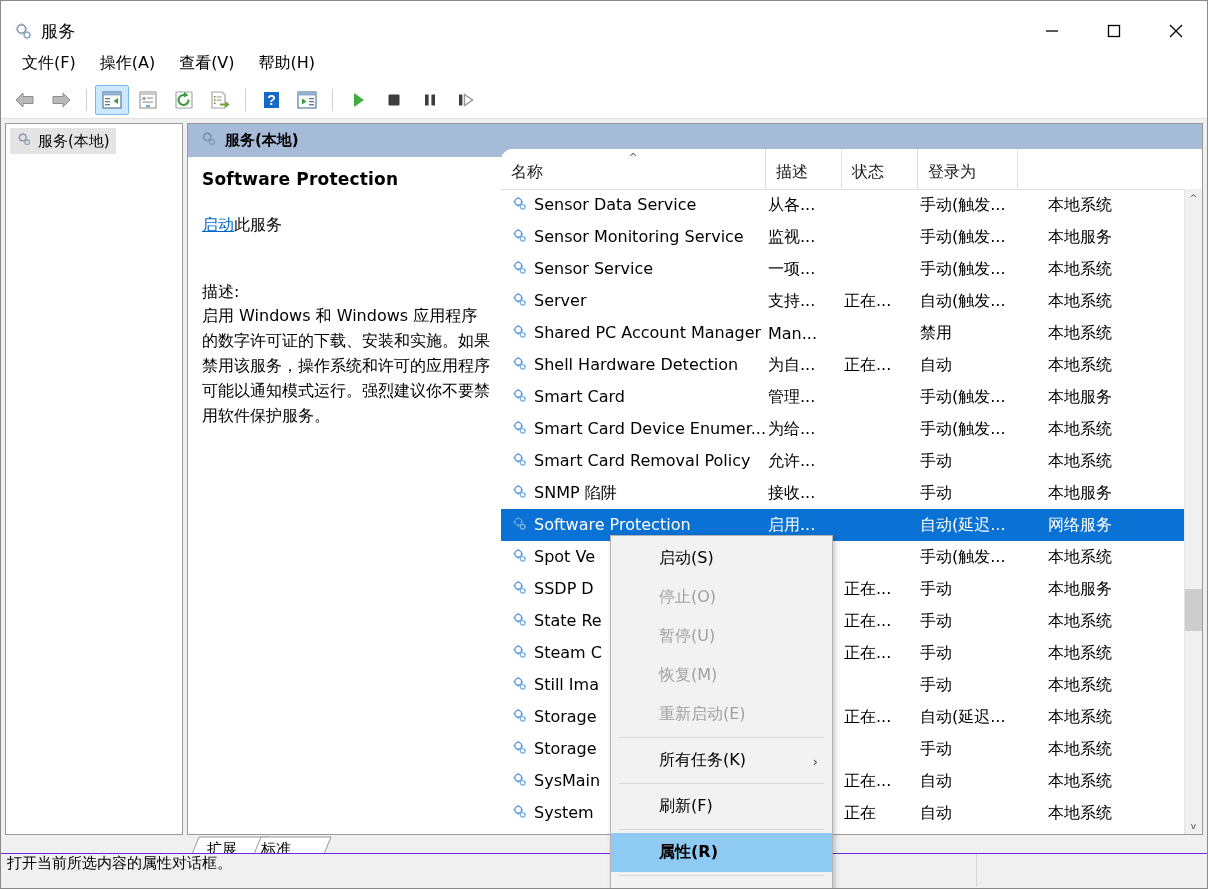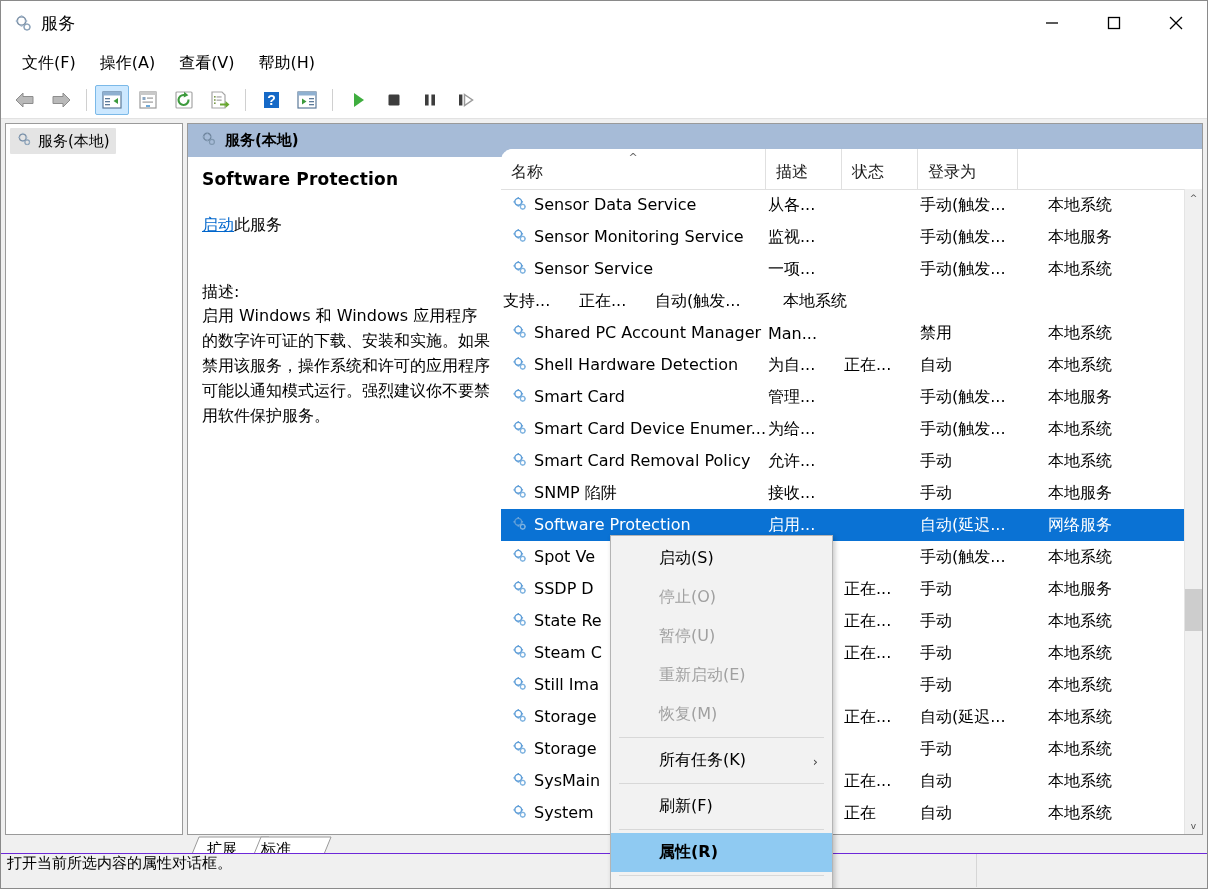--- a/index.html
+++ b/index.html
@@ -14,21 +14,21 @@
     position: relative;
     width: 1208px; height: 889px;
     box-sizing: border-box;
     border: 1px solid #8a8a8a;
     background: #ffffff;
     overflow: hidden;
   }
 
   
   .titlebar {
-    position: absolute; left: 0; top: 0;
+    position: absolute; left: 0; top: 8px;
     width: 1206px; height: 44px;
     background: #ffffff;
     display: flex; align-items: center;
   }
   .title-icon {
     margin-left: 12px; margin-right: 8px;
     width: 20px; height: 20px;
     display: block;
   }
   .title-text {
@@ -610,20 +610,39 @@
   </g>
 </svg></span>
                 <span>Sensor Service</span>
               </div>
               <div class="c-desc">一项...</div>
               <div class="c-status"></div>
               <div class="c-start">手动(触发...</div>
               <div class="c-logon">本地系统</div>
             </div>
             <div class="row">
+              <div class="c-name">
+                <span><svg class="gear" width="17" height="17" viewBox="0 0 20 20">
+  <circle cx="8.5" cy="8" r="4" fill="none" stroke="#5b9bd5" stroke-width="1.7"></circle>
+  <g fill="#6aa6dd">
+    <rect x="7.7" y="2.4" width="1.7" height="2"></rect>
+                      <rect x="7.7" y="11.7" width="1.7" height="2"></rect>
+    <rect x="2.9" y="7.2" width="2" height="1.7"></rect>
+                      <rect x="12.2" y="7.2" width="2" height="1.7"></rect>
+  </g>
+  <circle cx="13.8" cy="13.8" r="2.7" fill="none" stroke="#7fb3e0" stroke-width="1.4"></circle>
+  <g fill="#7fb3e0">
+    <rect x="13.1" y="10.3" width="1.4" height="1.5"></rect>
+                      <rect x="13.1" y="15.9" width="1.4" height="1.5"></rect>
+    <rect x="10.2" y="13.1" width="1.5" height="1.4"></rect>
+                      <rect x="15.8" y="13.1" width="1.5" height="1.4"></rect>
+  </g>
+</svg></span>
+                <span>Server</span>
+              </div>
               <div class="c-desc">支持...</div>
               <div class="c-status">正在...</div>
               <div class="c-start">自动(触发...</div>
               <div class="c-logon">本地系统</div>
             </div>
             <div class="row">
               <div class="c-name">
                 <span><svg class="gear" width="17" height="17" viewBox="0 0 20 20">
   <circle cx="8.5" cy="8" r="4" fill="none" stroke="#5b9bd5" stroke-width="1.7"></circle>
   <g fill="#6aa6dd">
@@ -1055,24 +1074,24 @@
       <div class="ctx-item">
         <span>启动(S)</span>
       </div>
       <div class="ctx-item disabled">
         <span>停止(O)</span>
       </div>
       <div class="ctx-item disabled">
         <span>暂停(U)</span>
       </div>
       <div class="ctx-item disabled">
+        <span>恢复(M)</span>
+      </div>
+      <div class="ctx-item disabled">
         <span>重新启动(E)</span>
-      </div>
-      <div class="ctx-item disabled">
-        <span>恢复(M)</span>
       </div>
       <div class="ctx-sep"></div>
       <div class="ctx-item">
         <span>所有任务(K)</span>
         <span class="ctx-sub">›</span>
       </div>
       <div class="ctx-sep"></div>
       <div class="ctx-item">
         <span>刷新(F)</span>
       </div>

